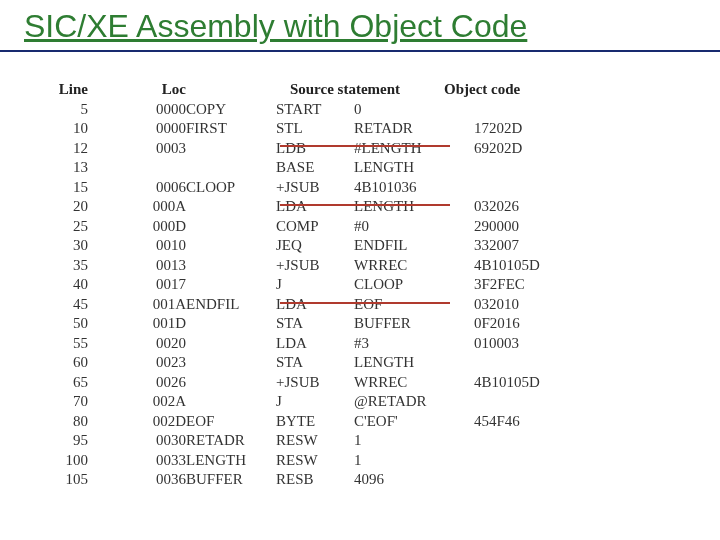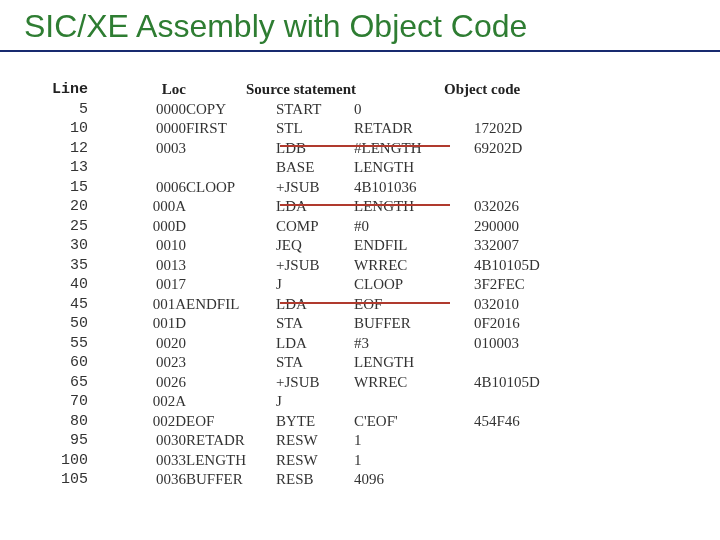--- a/index.html
+++ b/index.html
@@ -12,20 +12,21 @@
     position: relative;
     overflow: hidden;
   }
   .title {
     position: absolute;
     top: 8px;
     left: 24px;
     font-size: 32px;
     color: #2e7d32;
     font-weight: 400;
+    text-decoration: underline;
   }
   .title-rule {
     position: absolute;
     top: 50px;
     left: 0;
     width: 720px;
     height: 2px;
     background: #182a6f;
   }
   .table {
@@ -39,21 +40,21 @@
   .hdr {
     font-weight: bold;
     color: #222;
   }
   .row {
     display: flex;
     flex-direction: row;
     height: 19.5px;
     align-items: center;
   }
-  .c-line { width: 52px; text-align: right; padding-right: 12px; font-family: Liberation Mono, monospace; }
+  .c-line { width: 52px; text-align: right; padding-right: 12px; }
   .c-loc  { width: 86px; text-align: right; }
   .c-lab  { width: 90px; }
   .c-op   { width: 78px; }
   .c-opr  { width: 120px; }
   .c-obj  { width: 120px; }
   .underline-red {
     position: absolute;
     height: 1.5px;
     background: #b03a2e;
   }
@@ -62,21 +63,21 @@
 <body>
 
 <div class="title">SIC/XE Assembly with Object Code</div>
 <div class="title-rule"></div>
 
 <div class="table">
   <div class="row hdr">
     <div class="c-line">Line</div>
     <div class="c-loc">Loc</div>
     <div class="c-lab"></div>
-    <div class="c-op" style="width:198px; text-align:left; margin-left:-30px;">Source statement</div>
+    <div class="c-op" style="width:198px; text-align:center; margin-left:-30px;">Source statement</div>
     <div class="c-obj">Object code</div>
   </div>
   <div id="rows">
       <div class="row">
         <div class="c-line">5</div>
         <div class="c-loc">0000</div>
         <div class="c-lab">COPY</div>
         <div class="c-op">START</div>
         <div class="c-opr">0</div>
         <div class="c-obj"></div>
@@ -189,20 +190,21 @@
         <div class="c-lab"></div>
         <div class="c-op">+JSUB</div>
         <div class="c-opr">WRREC</div>
         <div class="c-obj">4B10105D</div>
       </div>
       <div class="row">
         <div class="c-line">70</div>
         <div class="c-loc">002A</div>
         <div class="c-lab"></div>
         <div class="c-op">J</div>
+        <div class="c-opr">@RETADR</div>
       </div>
       <div class="row">
         <div class="c-line">80</div>
         <div class="c-loc">002D</div>
         <div class="c-lab">EOF</div>
         <div class="c-op">BYTE</div>
         <div class="c-opr">C'EOF'</div>
         <div class="c-obj">454F46</div>
       </div>
       <div class="row">

